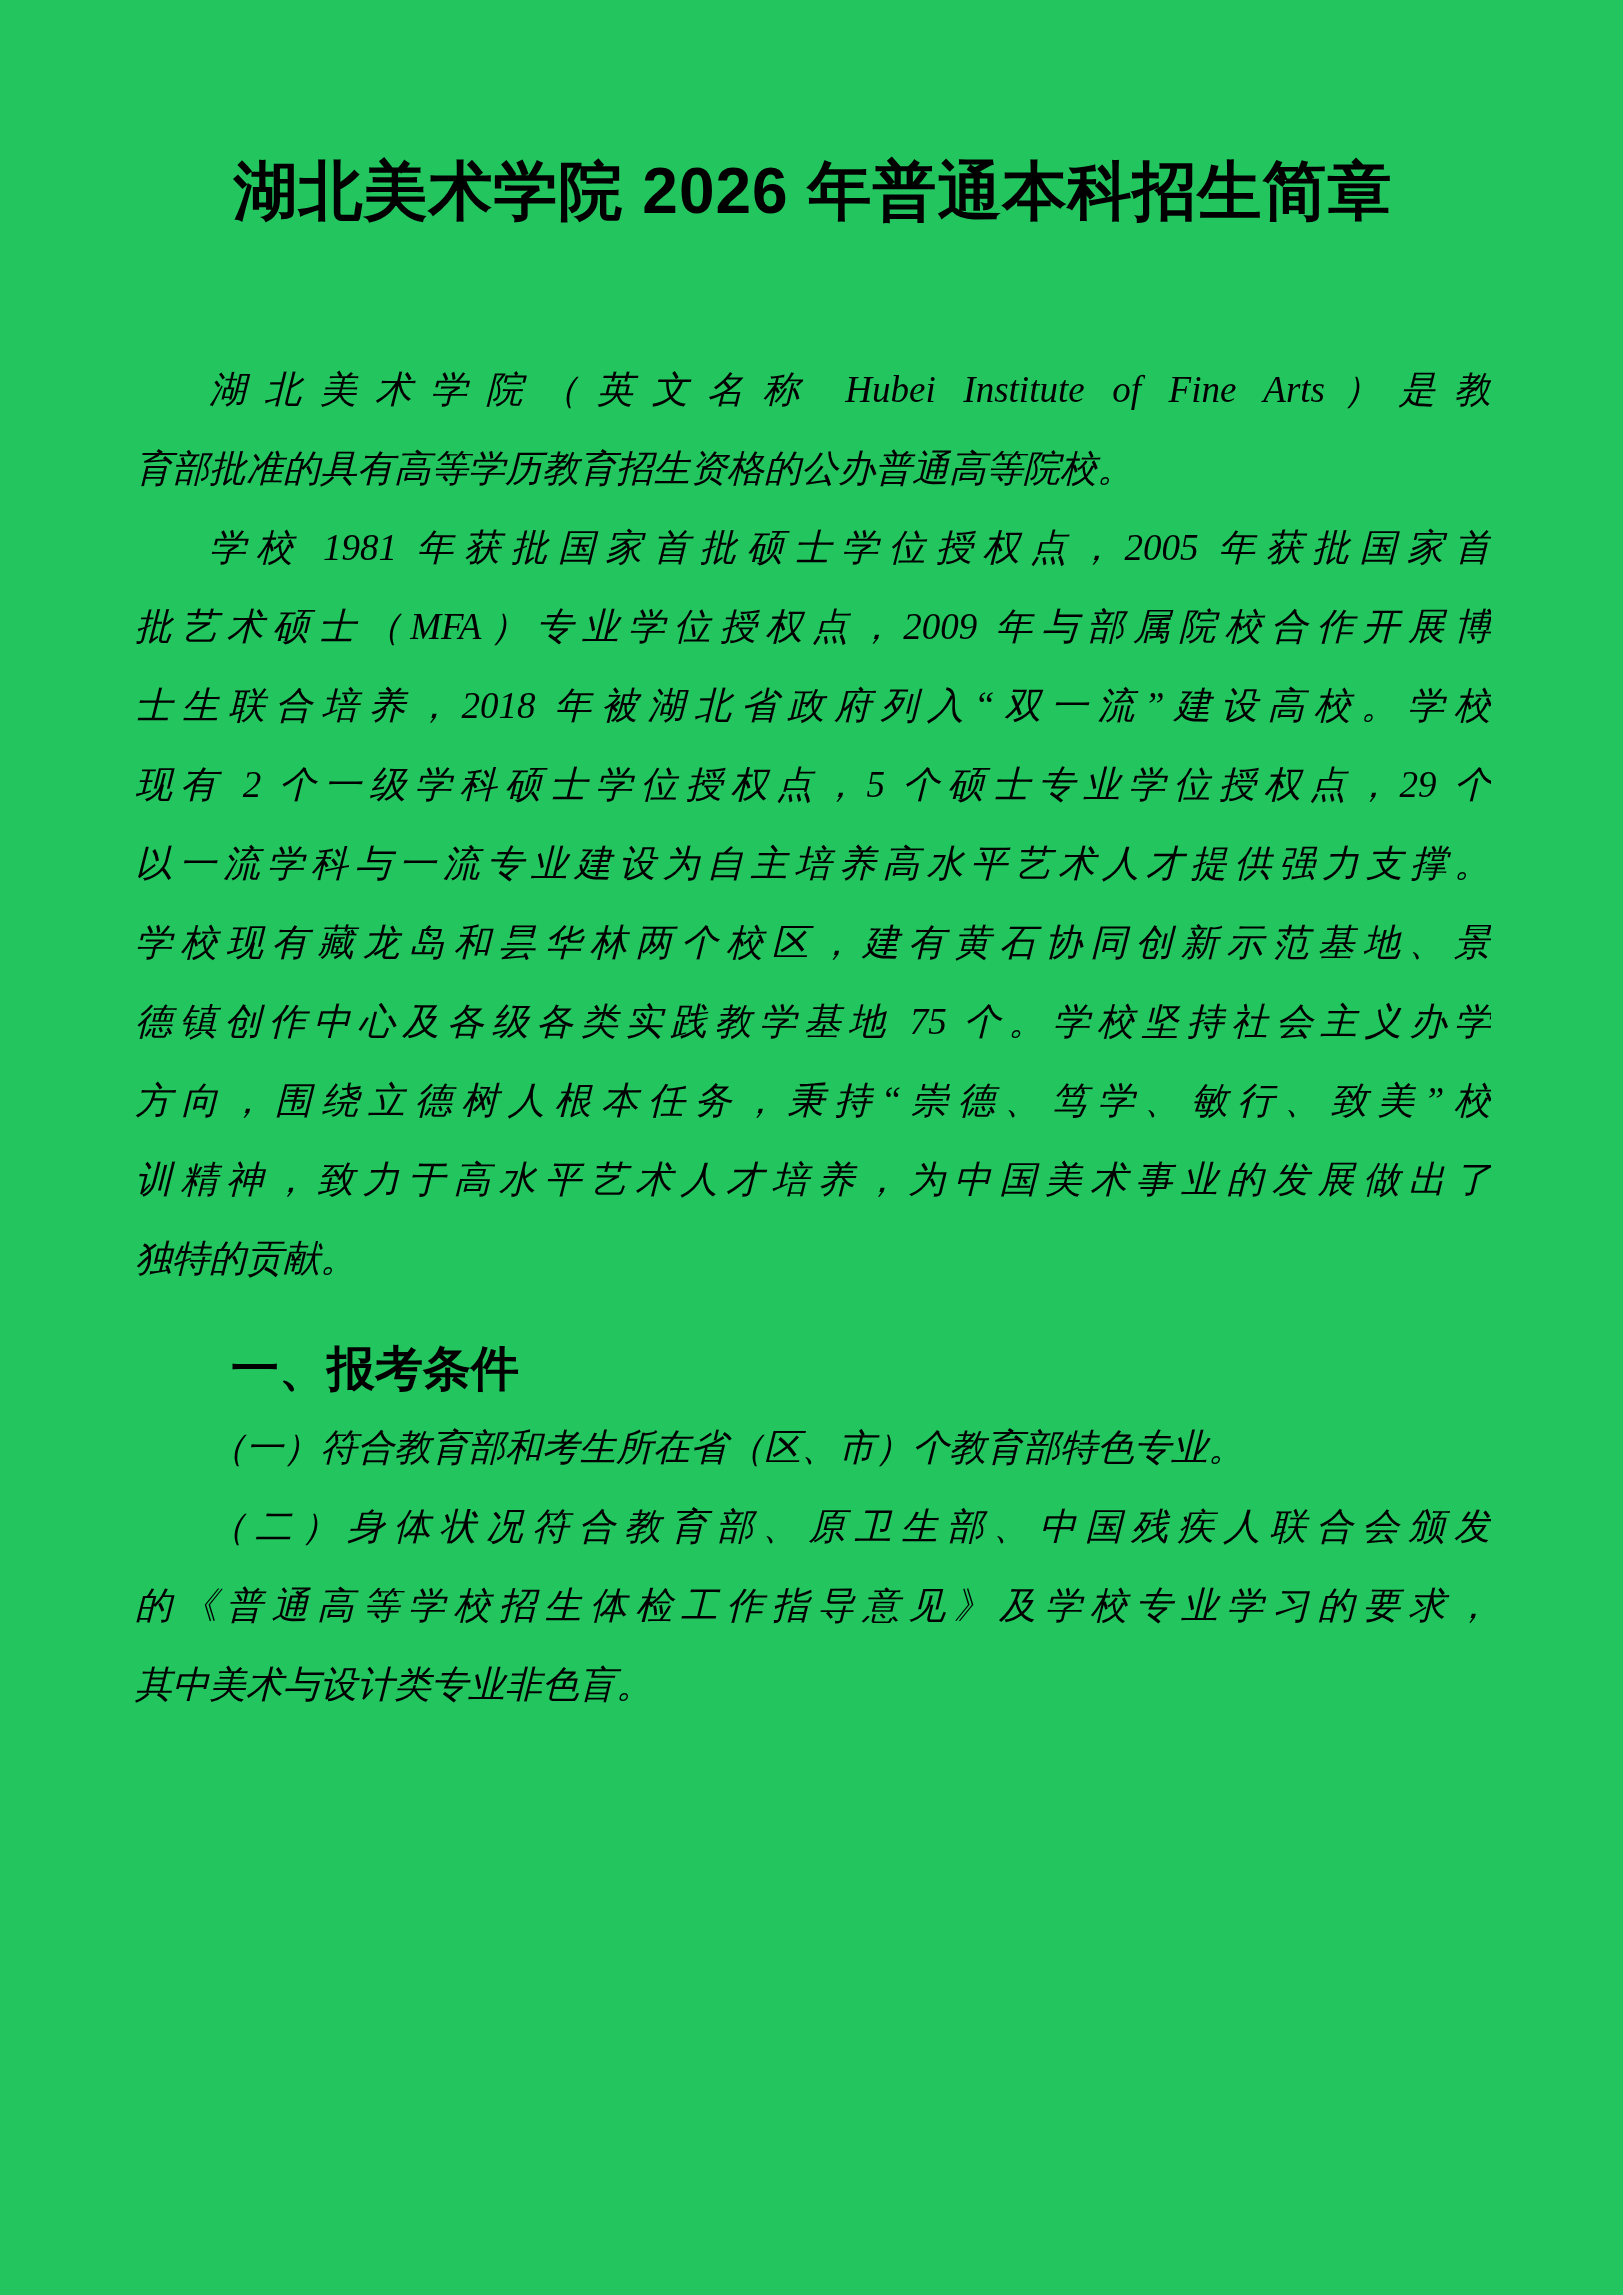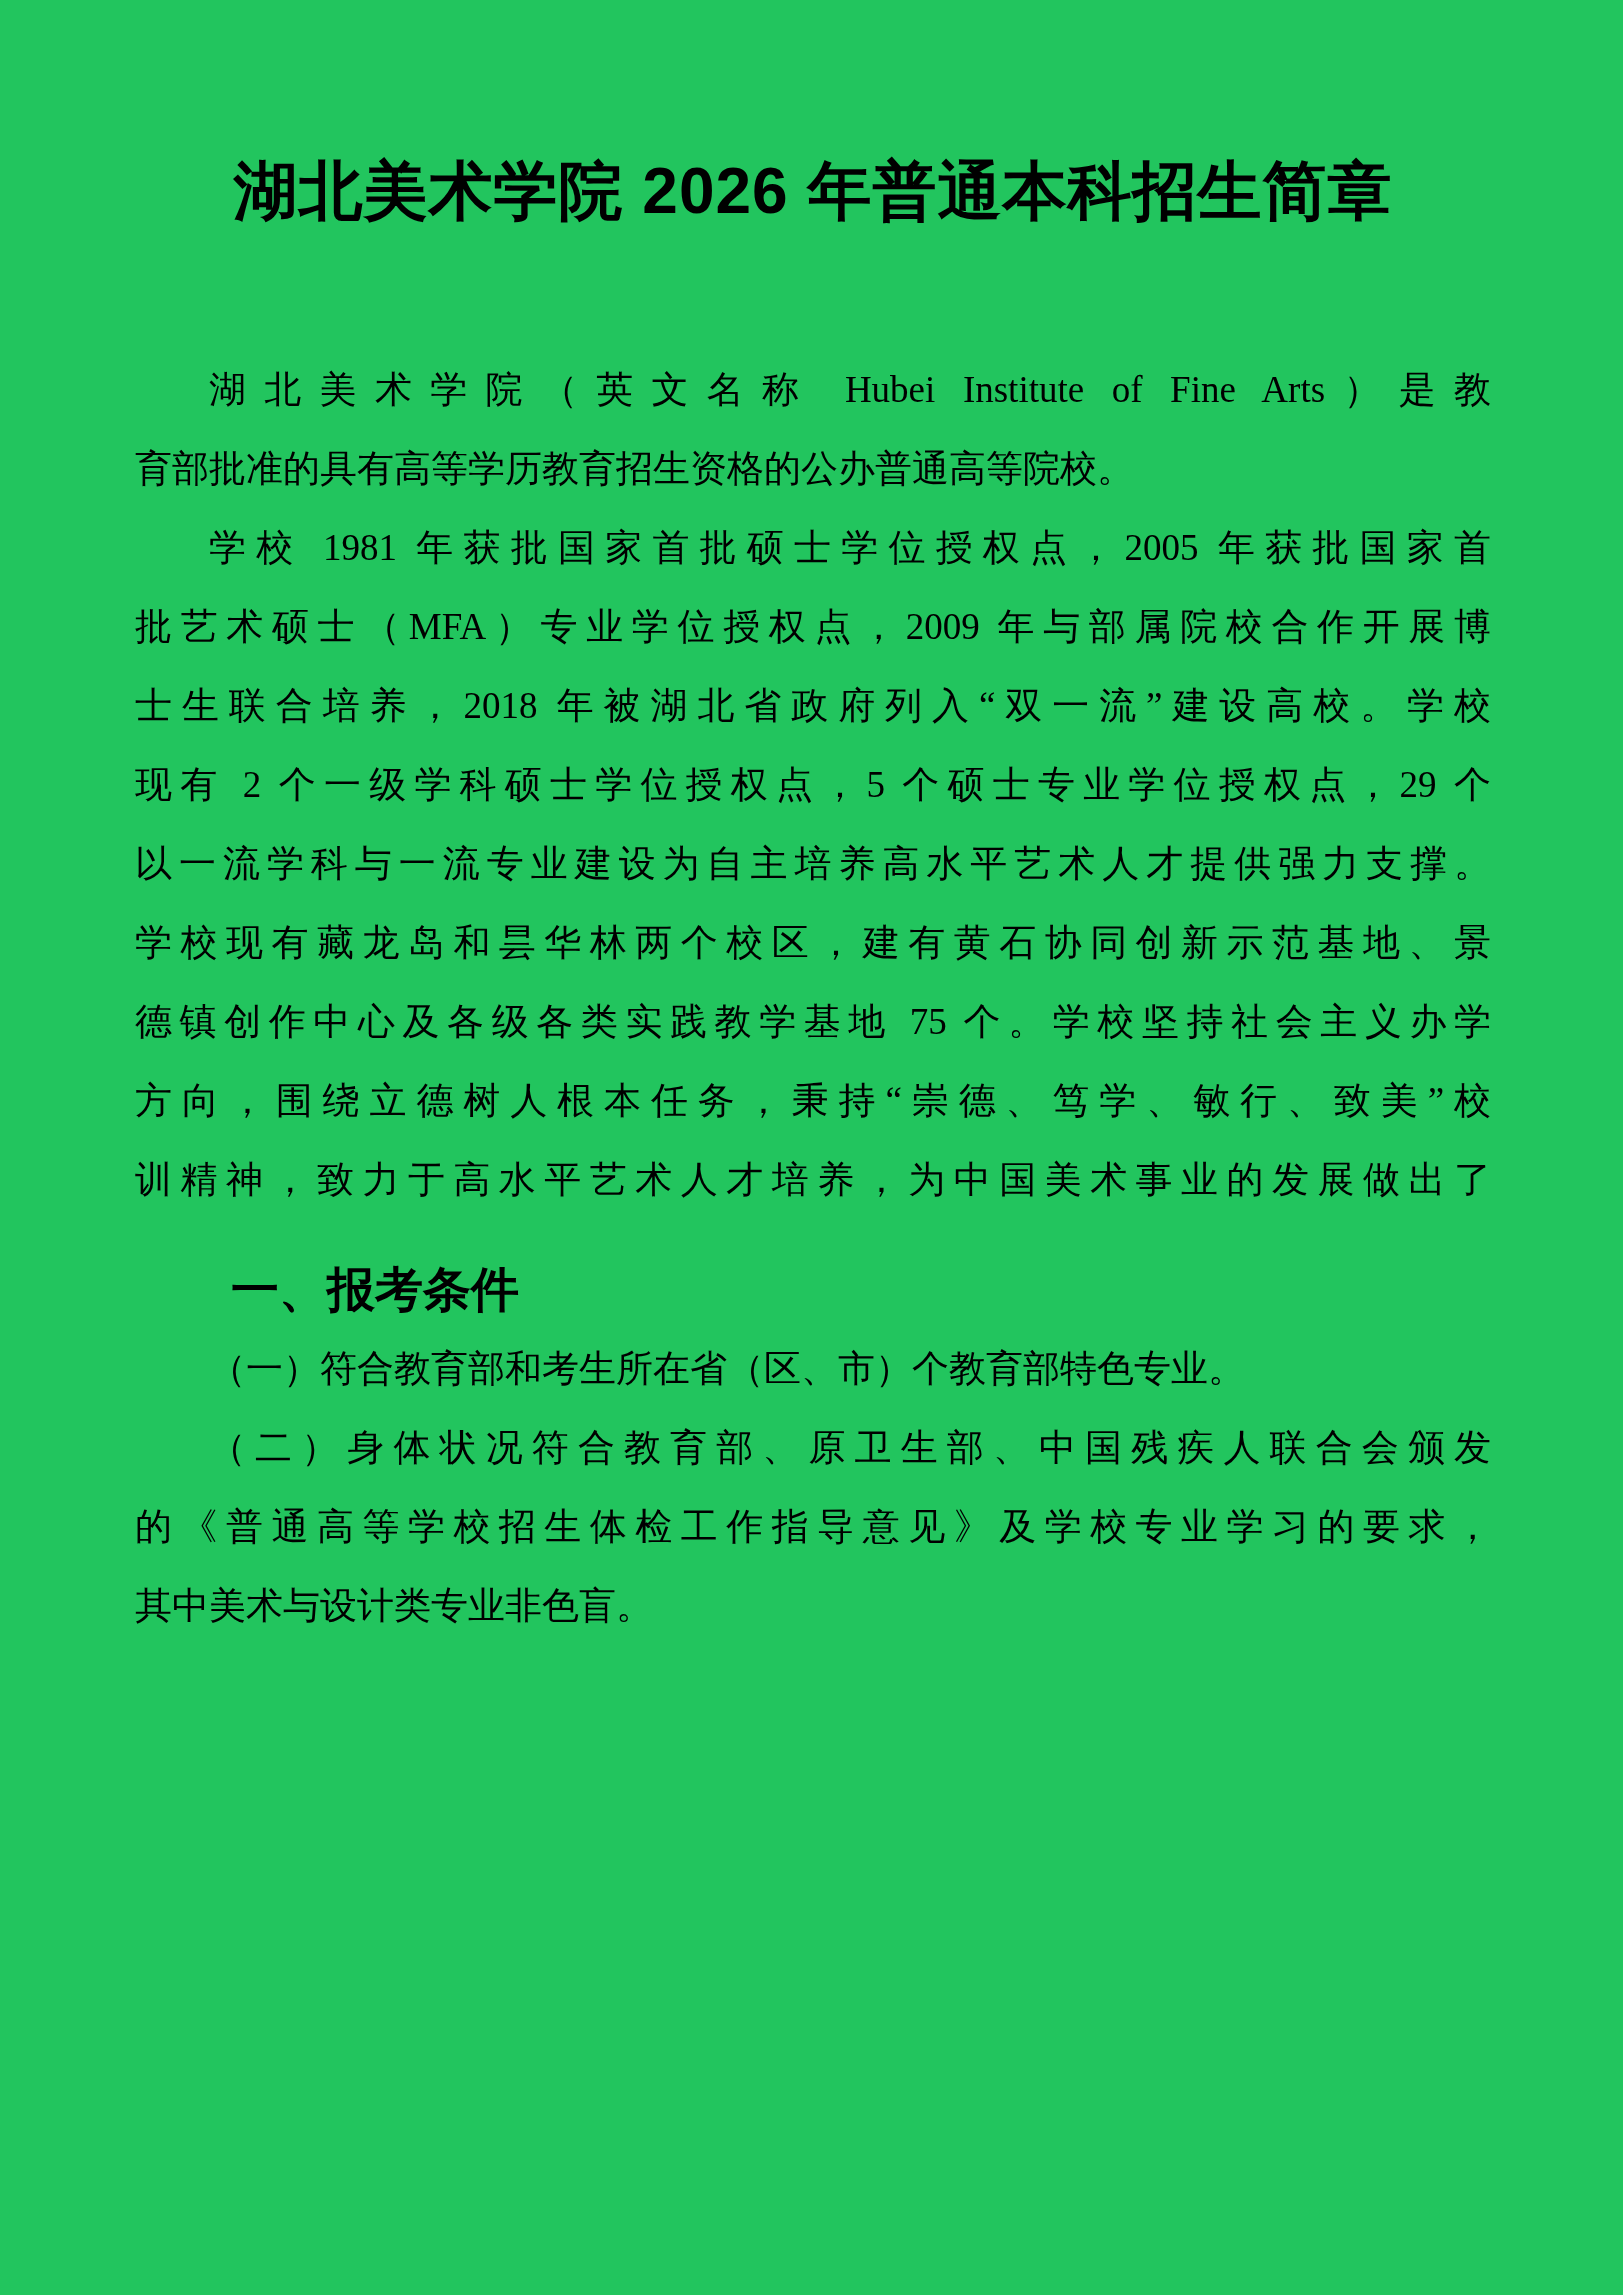--- a/index.html
+++ b/index.html
@@ -31,20 +31,21 @@
       letter-spacing: 1px;
     }
     .body-block {
       margin-top: 110px;
     }
     .line {
       font-size: 37px;
       line-height: 79px;
       height: 79px;
       overflow: hidden;
+      font-style: italic;
     }
     
     .line.j {
       text-align: justify;
       text-align-last: justify;
     }
     
     .line.l {
       text-align: left;
     }
@@ -79,20 +80,21 @@
     <div>
       <div class="line j indent">学校 1981 年获批国家首批硕士学位授权点，2005 年获批国家首</div>
       <div class="line j">批艺术硕士（MFA）专业学位授权点，2009 年与部属院校合作开展博</div>
       <div class="line j">士生联合培养，2018 年被湖北省政府列入“双一流”建设高校。学校</div>
       <div class="line j">现有 2 个一级学科硕士学位授权点，5 个硕士专业学位授权点，29 个</div>
       <div class="line j">以一流学科与一流专业建设为自主培养高水平艺术人才提供强力支撑。</div>
       <div class="line j">学校现有藏龙岛和昙华林两个校区，建有黄石协同创新示范基地、景</div>
       <div class="line j">德镇创作中心及各级各类实践教学基地 75 个。学校坚持社会主义办学</div>
       <div class="line j">方向，围绕立德树人根本任务，秉持“崇德、笃学、敏行、致美”校</div>
       <div class="line j">训精神，致力于高水平艺术人才培养，为中国美术事业的发展做出了</div>
+      <div class="line l">独特的贡献。</div>
     </div>
 
     <div class="section-heading">一、报考条件</div>
 
     <div>
       <div class="line l indent">（一）符合教育部和考生所在省（区、市）个教育部特色专业。</div>
     </div>
 
     <div>
       <div class="line j indent">（二）身体状况符合教育部、原卫生部、中国残疾人联合会颁发</div>

